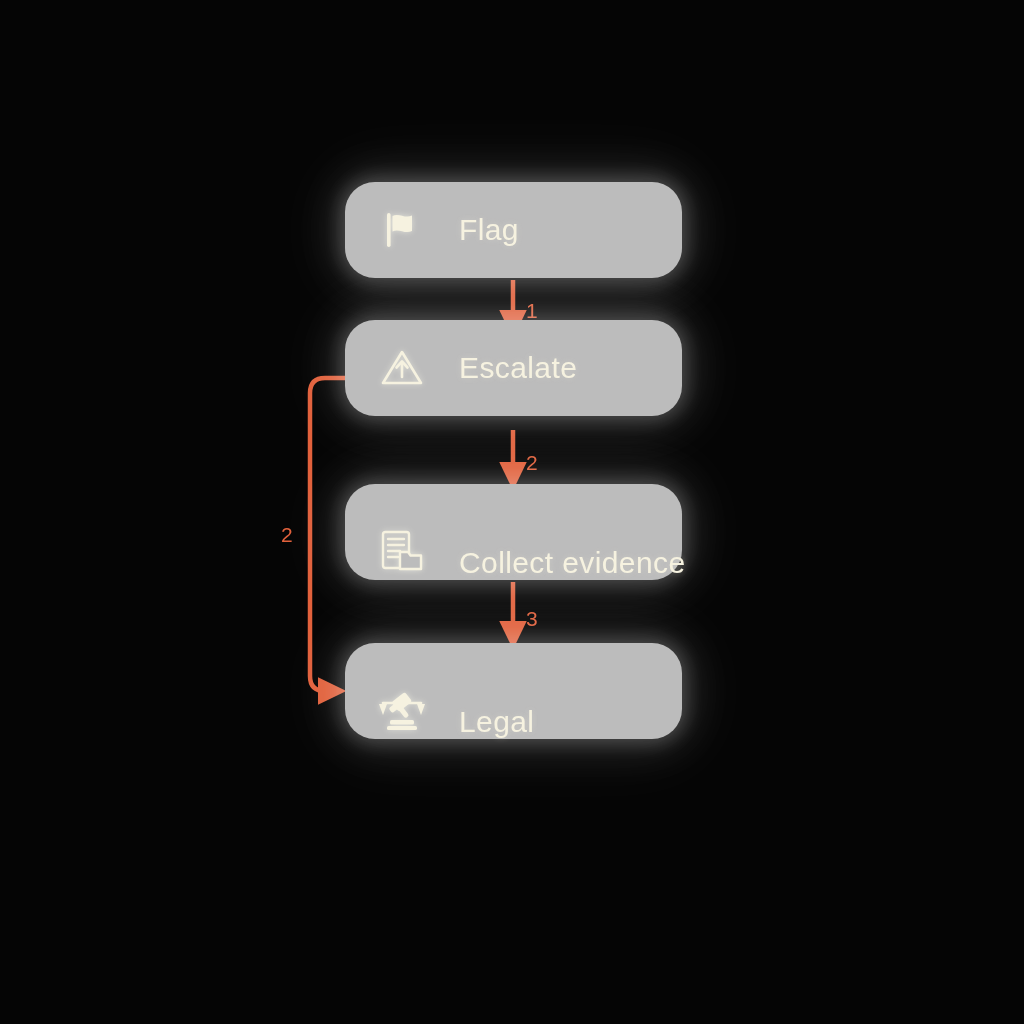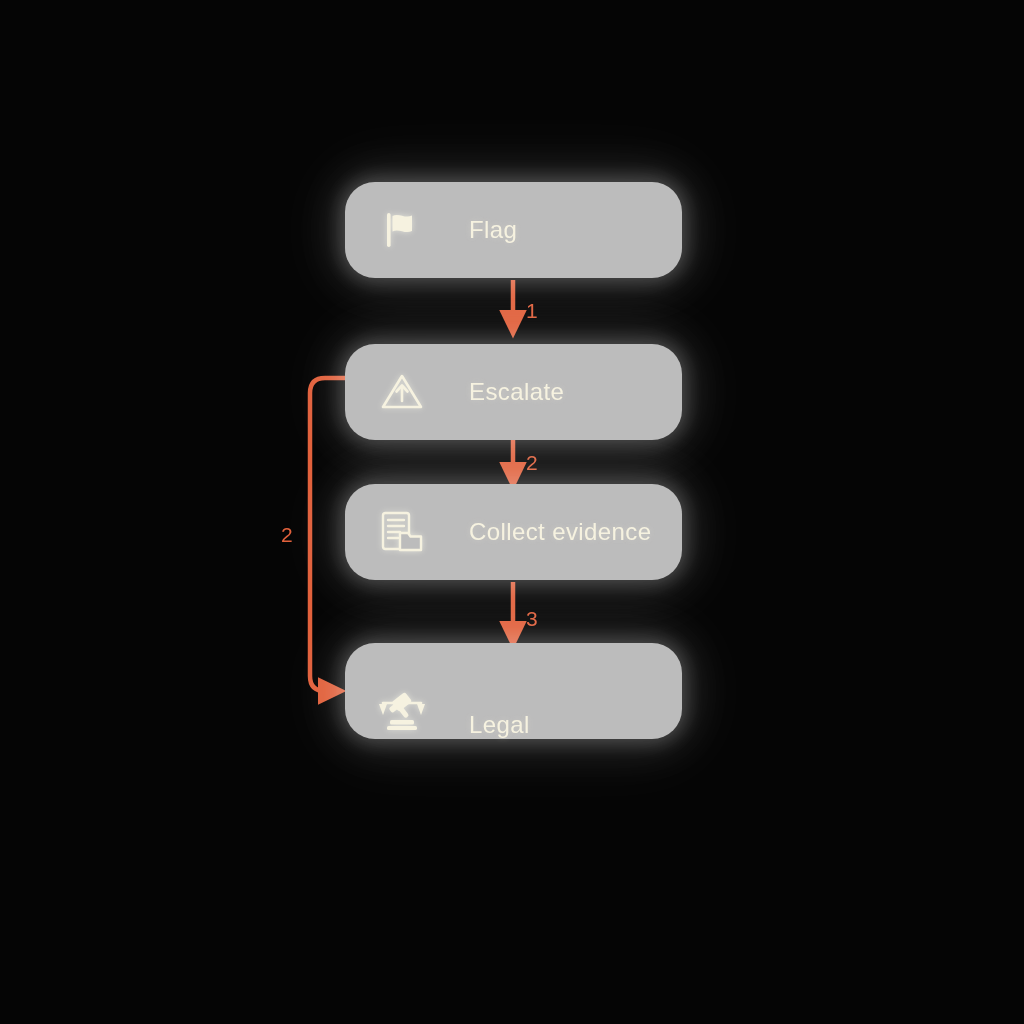--- a/index.html
+++ b/index.html
@@ -43,31 +43,31 @@
     flex: 0 0 58px;
     display: flex;
     align-items: center;
     justify-content: center;
   }
   .node .icon-wrap svg {
     display: block;
     filter: drop-shadow(0 0 3px rgba(255,255,240,0.55));
   }
   .node .node-label {
-    margin-left: 38px;
-    font-size: 24px;
+    margin-left: 28px;
+    font-size: 30px;
     letter-spacing: 0.4px;
     color: #f6f2e0;
     white-space: nowrap;
     text-shadow: 0 0 6px rgba(246,242,224,0.30);
   }
 
   #node-flag     { top: 182px; }
-  #node-escalate { top: 344px; }
-  #node-collect  { top: 484px; }
+  #node-escalate { top: 320px; }
+  #node-collect  { top: 484px; align-items: flex-end; }
   #node-legal    { top: 643px; align-items: flex-end; }
 
   
   #edges {
     position: absolute;
     inset: 0;
     width: 1024px;
     height: 1024px;
     pointer-events: none;
   }

